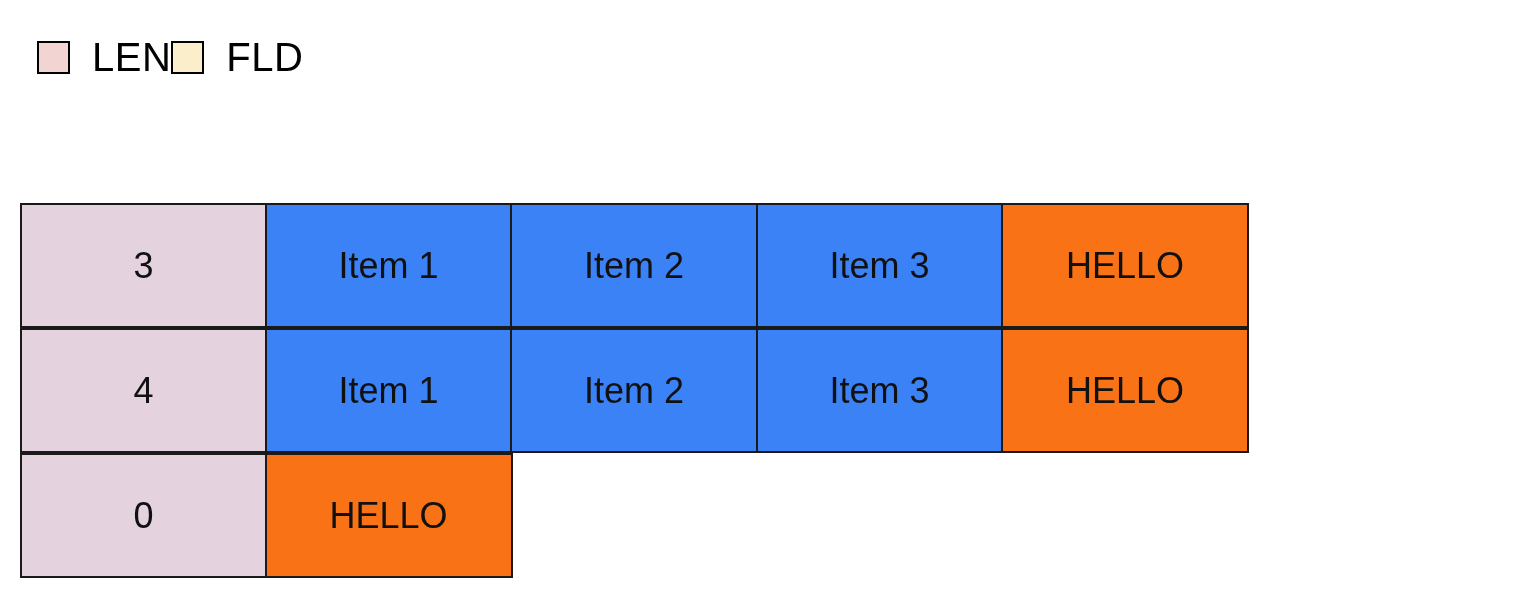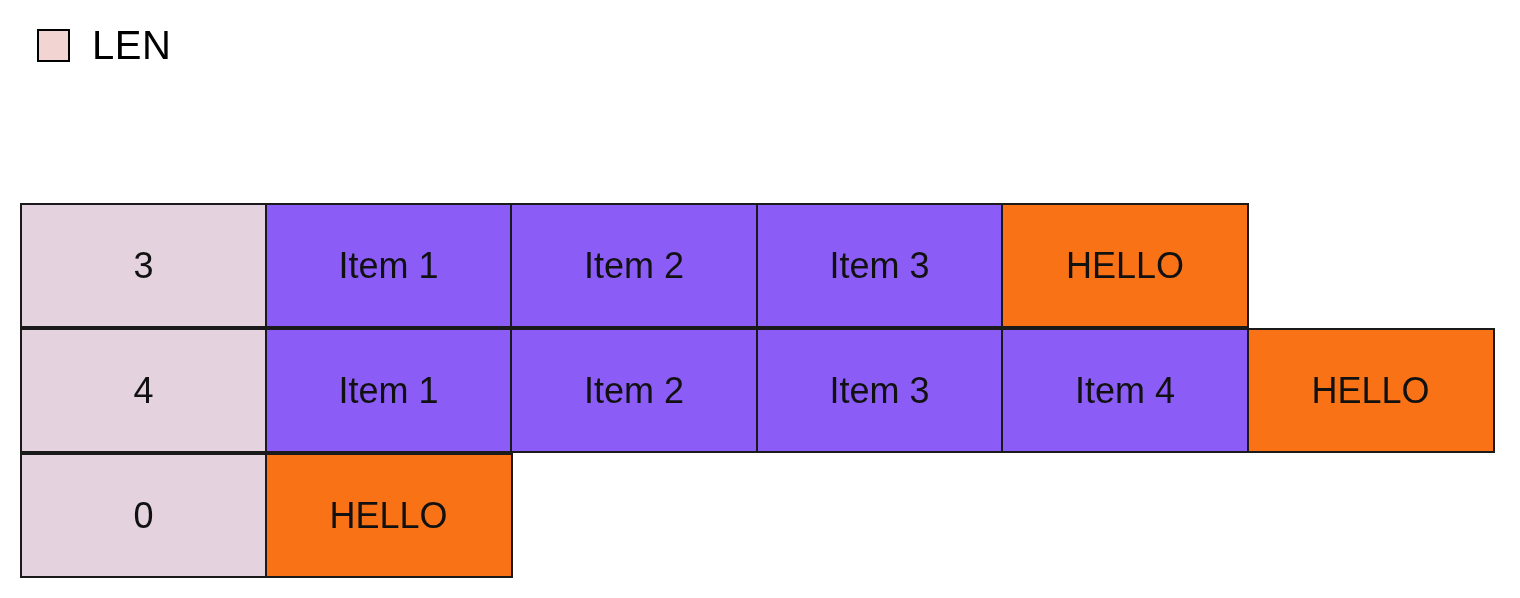--- a/index.html
+++ b/index.html
@@ -13,21 +13,21 @@
     font-family: "Liberation Sans", sans-serif;
     color: #1a1a1a;
     overflow: hidden;
     position: relative;
   }
 
   
   #legend {
     position: absolute;
     left: 37px;
-    top: 22px;
+    top: 34px;
     display: flex;
     flex-direction: row;
   }
   .legend-row {
     display: flex;
     align-items: center;
     height: 46px;
   }
   .legend-swatch {
     width: 33px;
@@ -64,49 +64,52 @@
     display: flex;
     align-items: center;
     justify-content: center;
     font-size: 36px;
     line-height: 36px;
     color: #111111;
     white-space: nowrap;
     overflow: hidden;
   }
   .cell.len  { background: #e5d2df; }
-  .cell.lst  { background: #8b5cf6; text-align: right; }
+  .cell.lst  { background: #3b82f6; text-align: right; }
   .cell.fld  { background: #f97316; }
 
   .w-len { width: 247px; }
   .w-std { width: 248px; }
 </style>
 </head>
 <body>
 
 <div id="legend">
     <div class="legend-row">
       <span class="legend-swatch" style="background: rgb(242, 213, 211);"></span>
       <span class="legend-label">LEN</span>
+    </div>
+    <div class="legend-row">
+      <span class="legend-swatch" style="background: rgb(251, 238, 202);"></span>
+      <span class="legend-label">FLD</span>
     </div>
   </div>
 
 <div id="table">
     <div class="trow" style="z-index: 10; position: relative;">
       <div class="cell len w-len">3</div>
       <div class="cell lst w-std">Item 1</div>
       <div class="cell lst w-std">Item 2</div>
       <div class="cell lst w-std">Item 3</div>
       <div class="cell fld w-std">HELLO</div>
     </div>
     <div class="trow" style="z-index: 9; position: relative;">
       <div class="cell len w-len">4</div>
       <div class="cell lst w-std">Item 1</div>
       <div class="cell lst w-std">Item 2</div>
       <div class="cell lst w-std">Item 3</div>
-      <div class="cell lst w-std">Item 4</div>
       <div class="cell fld w-std">HELLO</div>
     </div>
     <div class="trow" style="z-index: 8; position: relative;">
       <div class="cell len w-len">0</div>
       <div class="cell fld w-std">HELLO</div>
     </div>
   </div>
 
 </body></html>

